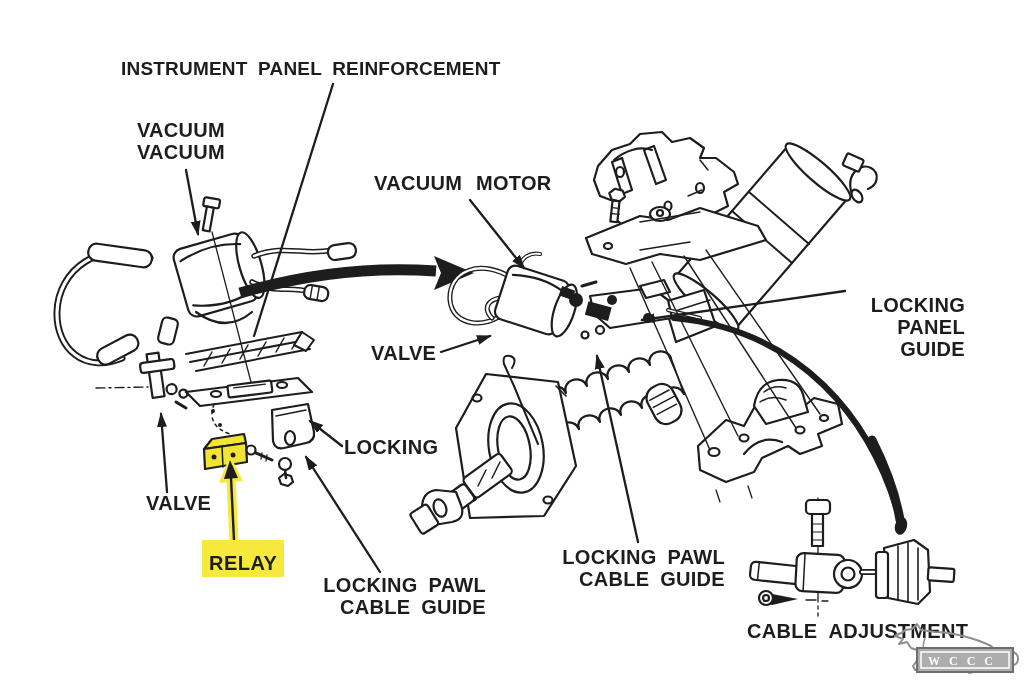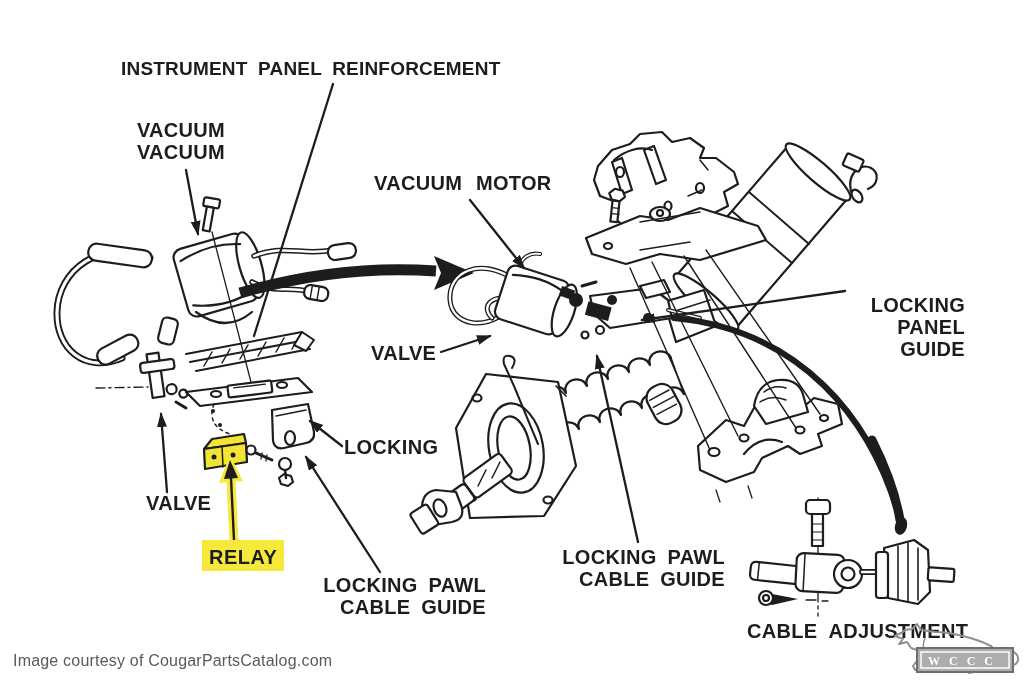--- a/index.html
+++ b/index.html
@@ -4,21 +4,21 @@
 <style>
   html,body{margin:0;padding:0;background:#e8e8e8;}
   .stage{position:relative;width:1024px;height:681px;background:#ffffff;overflow:hidden;
          font-family:"Liberation Sans",sans-serif;}
   svg.art{position:absolute;left:0;top:0;}
   .inkg{stroke:#1d1d1d;stroke-width:2.2;stroke-linecap:round;stroke-linejoin:round;fill:none;}
   .lbl{position:absolute;font-weight:bold;font-size:20px;letter-spacing:.3px;color:#1d1d1d;
        line-height:1.1;white-space:nowrap;word-spacing:5px;z-index:2;}
   .center{text-align:right;}
   .ip{font-size:19px;letter-spacing:.2px;word-spacing:5px;}
-  .relay-lbl{background:#f6e93c;padding:6px 7px 3px 7px;font-size:20px;letter-spacing:.5px;}
+  .relay-lbl{background:#f6e93c;padding:12px 7px 3px 7px;font-size:20px;letter-spacing:.5px;}
   .credit{position:absolute;left:13px;top:652px;font-weight:400;font-size:16px;color:#5a5a5a;
           letter-spacing:.2px;z-index:2;font-family:"Liberation Sans",sans-serif;}
   .logo{position:absolute;left:891px;top:604px;z-index:3;}
   .logo text{font-family:"Liberation Serif",serif;font-weight:bold;}
 </style>
 </head>
 <body>
 
 <div class="stage">
 
@@ -371,21 +371,20 @@
   <div>CABLE GUIDE</div>
 </div>
 
 <div class="lbl center" style="left:543px;top:546px;width:182px">
   <div>LOCKING PAWL</div>
   <div>CABLE GUIDE</div>
 </div>
 
 <div class="lbl" style="left:747px;top:620px;word-spacing:6px">CABLE ADJUSTMENT</div>
 
-<div class="credit">Image courtesy of CougarPartsCatalog.com</div>
 
 <svg class="logo" width="133" height="77" viewBox="0 0 133 77">
   <g stroke="#8f8f8f" stroke-width="2" fill="none" stroke-linejoin="round" stroke-linecap="round">
     <path d="M12,28 L4,32 L12,35 L8,40 L16,38 L20,44 L26,46 L28,54 L22,62 L24,66 L29,65 L31,56 L38,50
              L44,52 L43,64 L47,68 L52,67 L51,59 L55,52 L78,53 L75,64 L78,69 L83,68 L85,56 L92,50
              L98,52 L98,62 L102,68 L107,67 L105,57 L108,48 L114,46
              C122,46 128,50 127,56 C126,62 118,63 114,60 L118,57 C120,52 114,49 108,50
              L100,42 C84,34 60,28 44,28 L30,26 L26,20 L21,25 L14,26 Z"></path>
     <path d="M34,34 C30,44 34,50 38,50" stroke-width="1.5"></path>
     <path d="M88,44 C84,50 88,54 92,52" stroke-width="1.5"></path>

